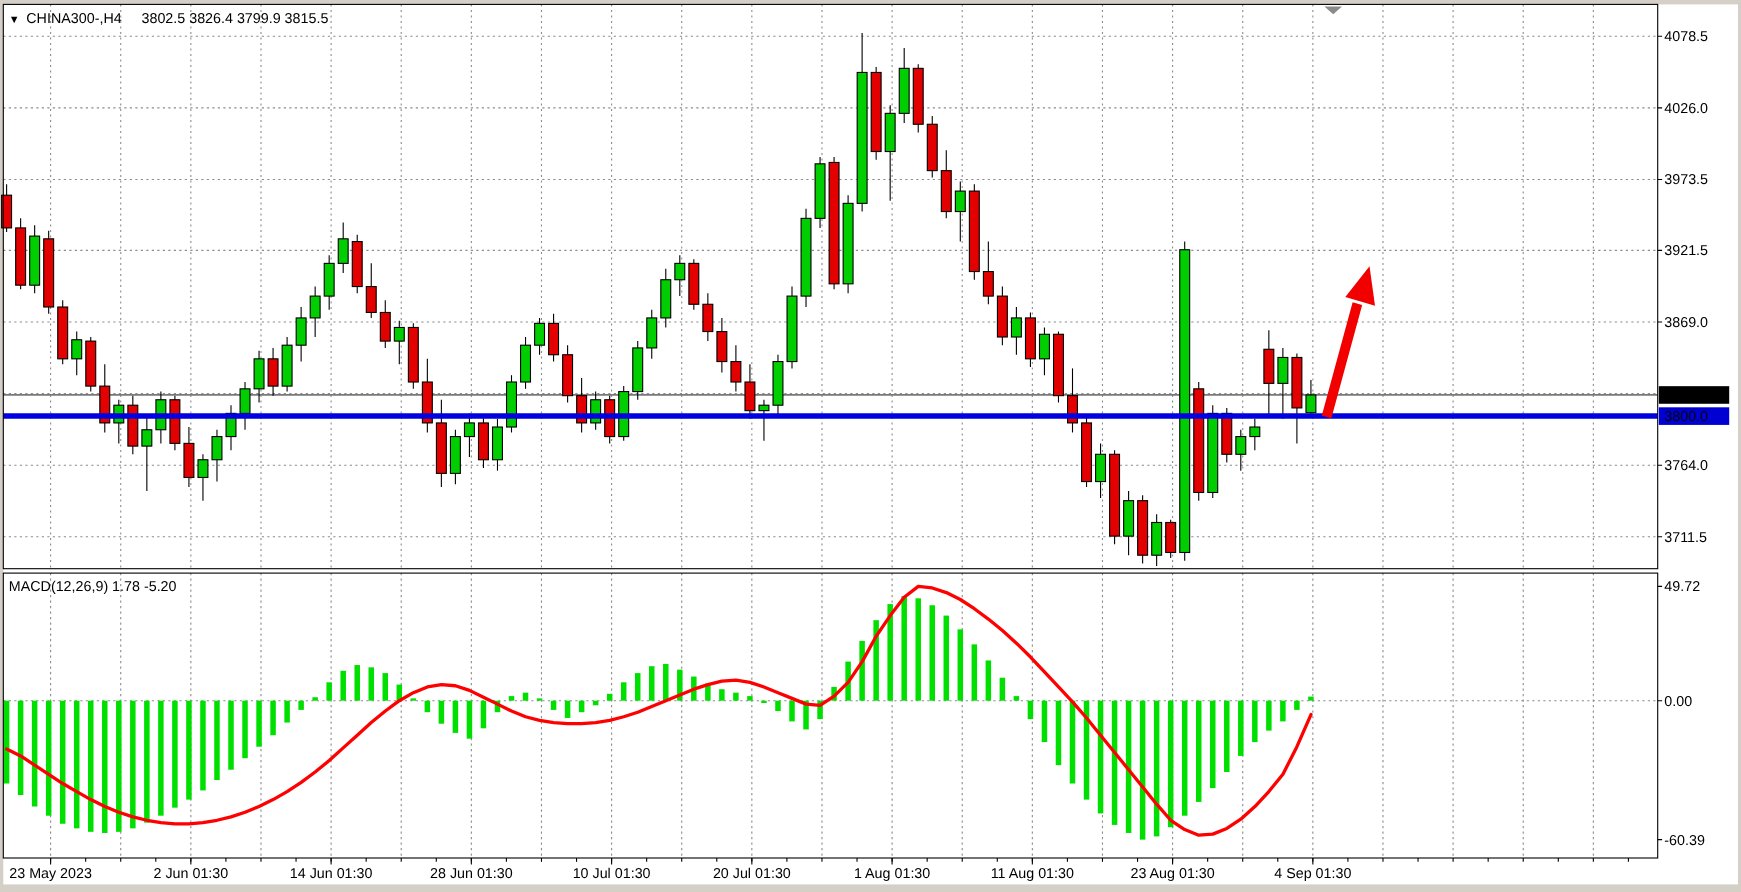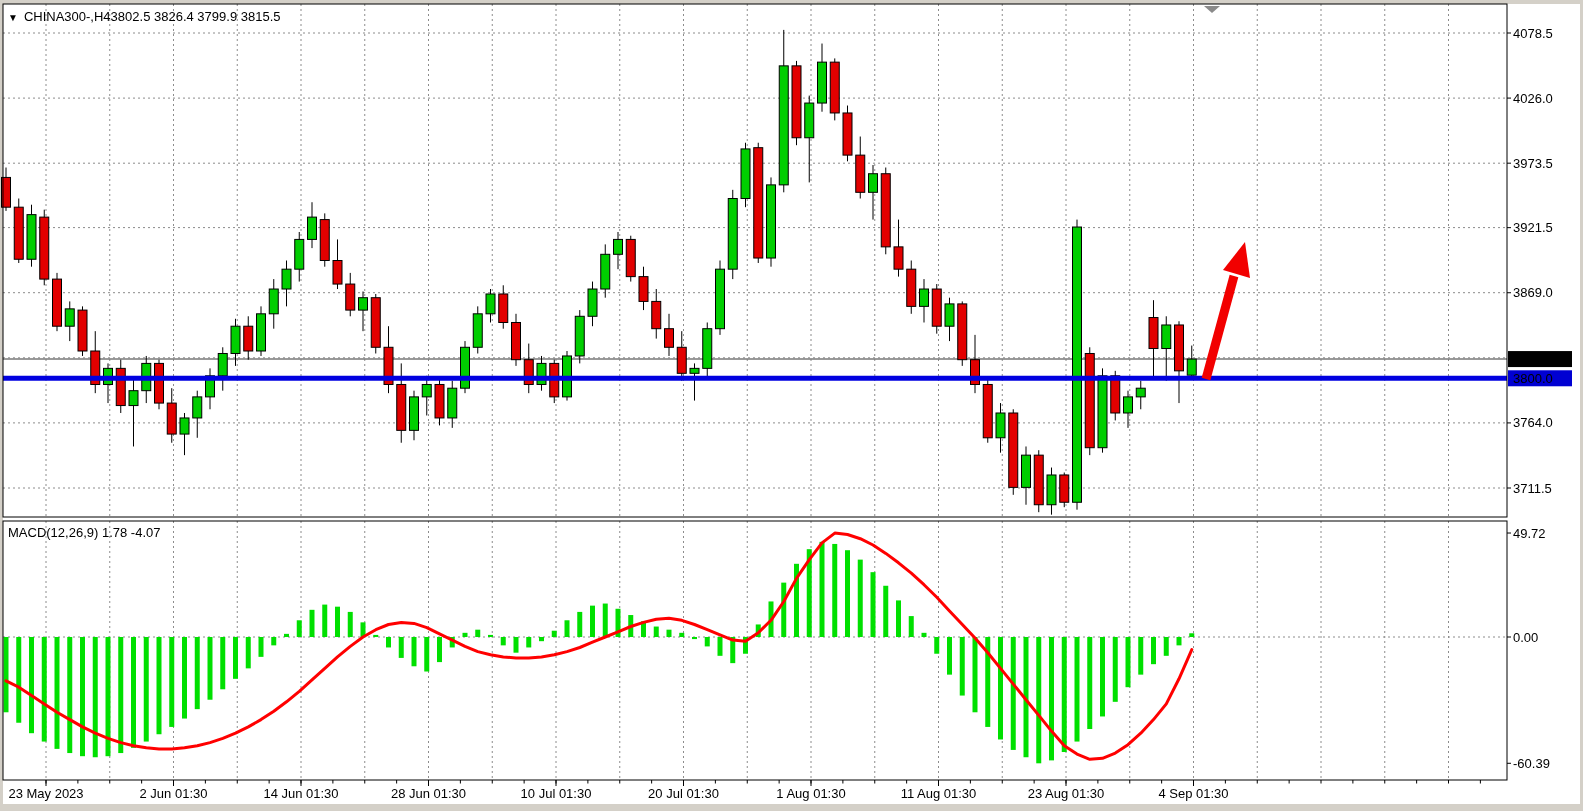--- a/index.html
+++ b/index.html
@@ -3,21 +3,21 @@
 <meta charset="utf-8">
 <style>
   html,body{margin:0;padding:0;}
   body{width:1583px;height:811px;position:relative;background:#d4d0c8;
        font-family:"Liberation Sans","DejaVu Sans",sans-serif;overflow:hidden;}
   #stage{position:absolute;left:0;top:0;width:1583px;height:811px;}
   svg{position:absolute;left:0;top:0;}
   .overlay{position:absolute;color:#000;font-size:13px;white-space:nowrap;z-index:5;}
   #title{left:8px;top:9px;}
   #title .dd{font-size:10px;margin-right:6px;}
-  #title .ohlc{margin-left:0;}
+  #title .ohlc{margin-left:18px;}
   #macd-label{left:8px;top:525px;}
   svg text{font-family:"Liberation Sans","DejaVu Sans",sans-serif;font-size:13px;fill:#000;}
 </style>
 </head>
 <body>
 
 <div id="stage">
   <svg id="chart" width="1583" height="811">
       <rect x="0" y="0" width="1583" height="811" fill="#d4d0c8"></rect>
       <rect x="3" y="4" width="1577" height="800" fill="#ffffff"></rect>
@@ -466,14 +466,14 @@
         <line x1="938.5" y1="780" x2="938.5" y2="786" stroke="#000"></line>
         <text x="938.5" y="798" text-anchor="middle">11 Aug 01:30</text>
         <line x1="1066" y1="780" x2="1066" y2="786" stroke="#000"></line>
         <text x="1066" y="798" text-anchor="middle">23 Aug 01:30</text>
         <line x1="1193.5" y1="780" x2="1193.5" y2="786" stroke="#000"></line>
         <text x="1193.5" y="798" text-anchor="middle">4 Sep 01:30</text>
       </g>
     </svg>
   <div id="title" class="overlay"><span class="dd">▼</span><span>CHINA300-,H4</span><span class="ohlc">3802.5 3826.4 3799.9 3815.5</span>
   </div>
-  <div id="macd-label" class="overlay">MACD(12,26,9) 1.78 -4.07</div>
+  <div id="macd-label" class="overlay">MACD(12,26,9) 1.78 -5.20</div>
 </div>
 
 </body></html>

